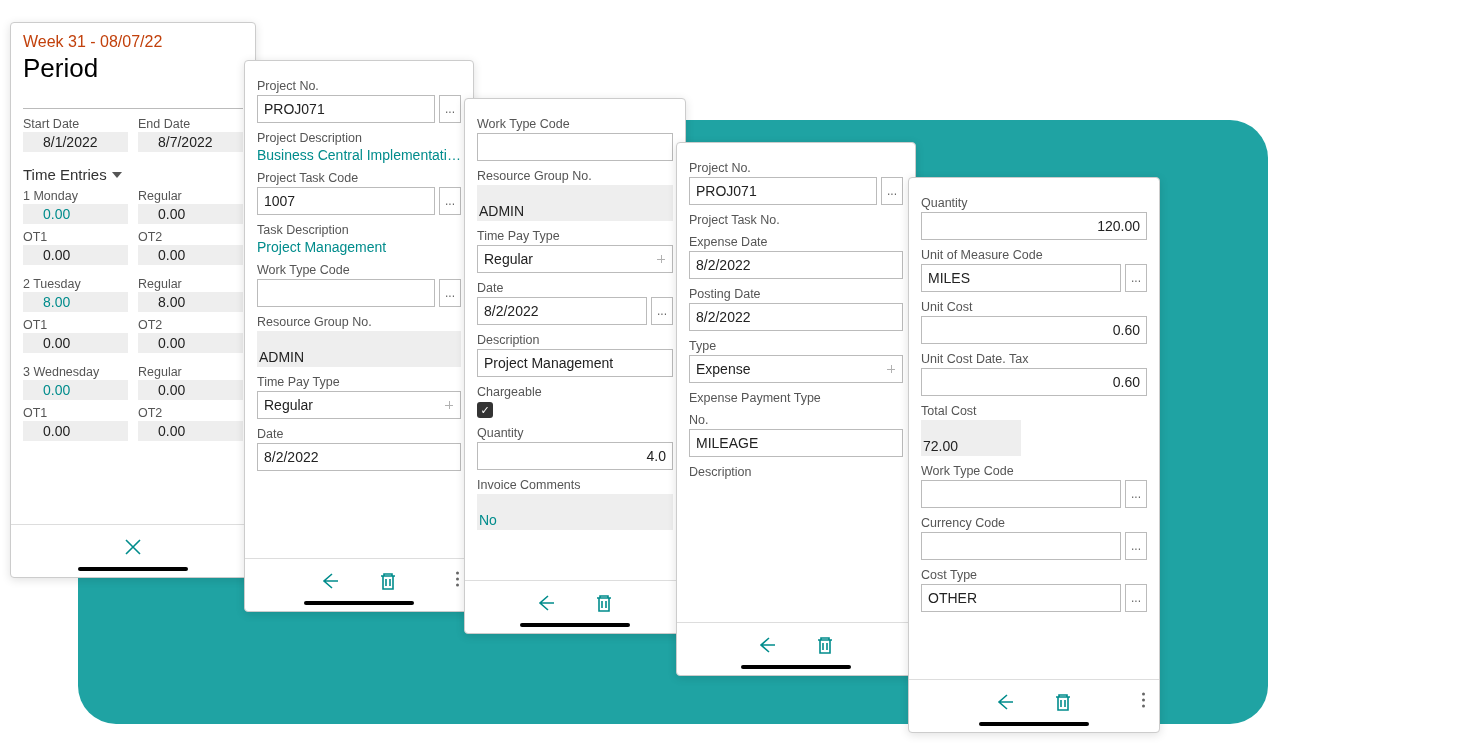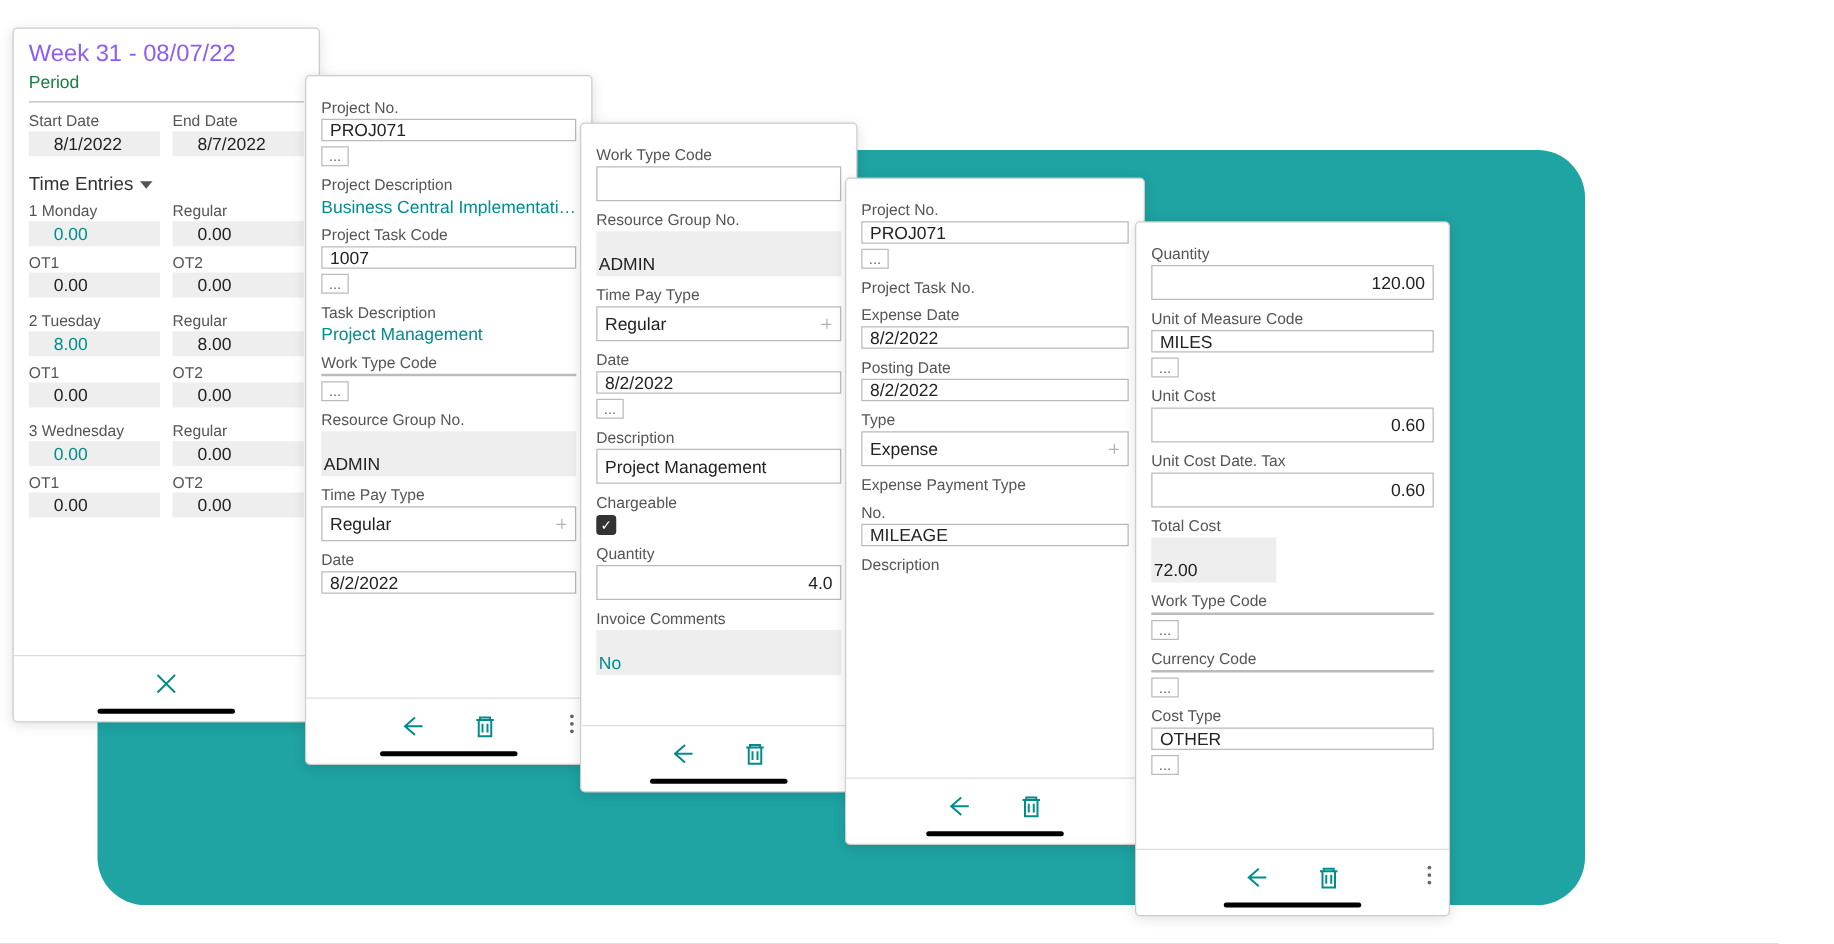--- a/index.html
+++ b/index.html
@@ -89,21 +89,21 @@
     height: 28px;
     border: 1px solid #bbb;
     padding: 0 6px;
     font-size: 14px;
     background: #fff;
     display: flex;
     align-items: center;
   }
   .input.right { justify-content: flex-end; }
   .input.active { border: 1px solid #1fa3a3; box-shadow: 0 0 0 1px #1fa3a3; }
-  .with-lookup { display: flex; gap: 4px; align-items: stretch; flex-direction: column; }
+  .with-lookup { display: flex; gap: 4px; align-items: stretch; }
   .with-lookup .input { flex: 1; }
   .lookup-btn {
     width: 22px;
     border: 1px solid #bbb;
     background: #fff;
     display: flex;
     align-items: center;
     justify-content: center;
     font-size: 12px;
     color: #666;
@@ -129,22 +129,22 @@
   .link-text { color: #008c8c; }
   .readonly-val {
     background: #eee;
     display: inline-block;
     padding: 18px 6px 2px 2px;
     min-width: 100px;
     font-size: 14px;
   }
 
   
-  .p1-title { font-size: 19px; color: #8b5cf6; margin-bottom: 2px; }
-  .p1-period { font-size: 14px; font-weight: 400; color: #15803d; margin-bottom: 8px; }
+  .p1-title { font-size: 16px; color: #c2410c; margin-bottom: 2px; }
+  .p1-period { font-size: 26px; font-weight: 400; color: #000000; margin-bottom: 24px; }
   .p1-hr { border: none; border-top: 1px solid #bbb; margin-bottom: 8px; }
   .row2 { display: flex; gap: 10px; justify-content: space-between; }
   .row2 > div { flex: 1; }
   .cell-label { font-size: 12.5px; color: #555; }
   .cell-val {
     font-size: 14px;
     background: #eee;
     padding: 2px 20px;
     margin-top: 1px;
   }

